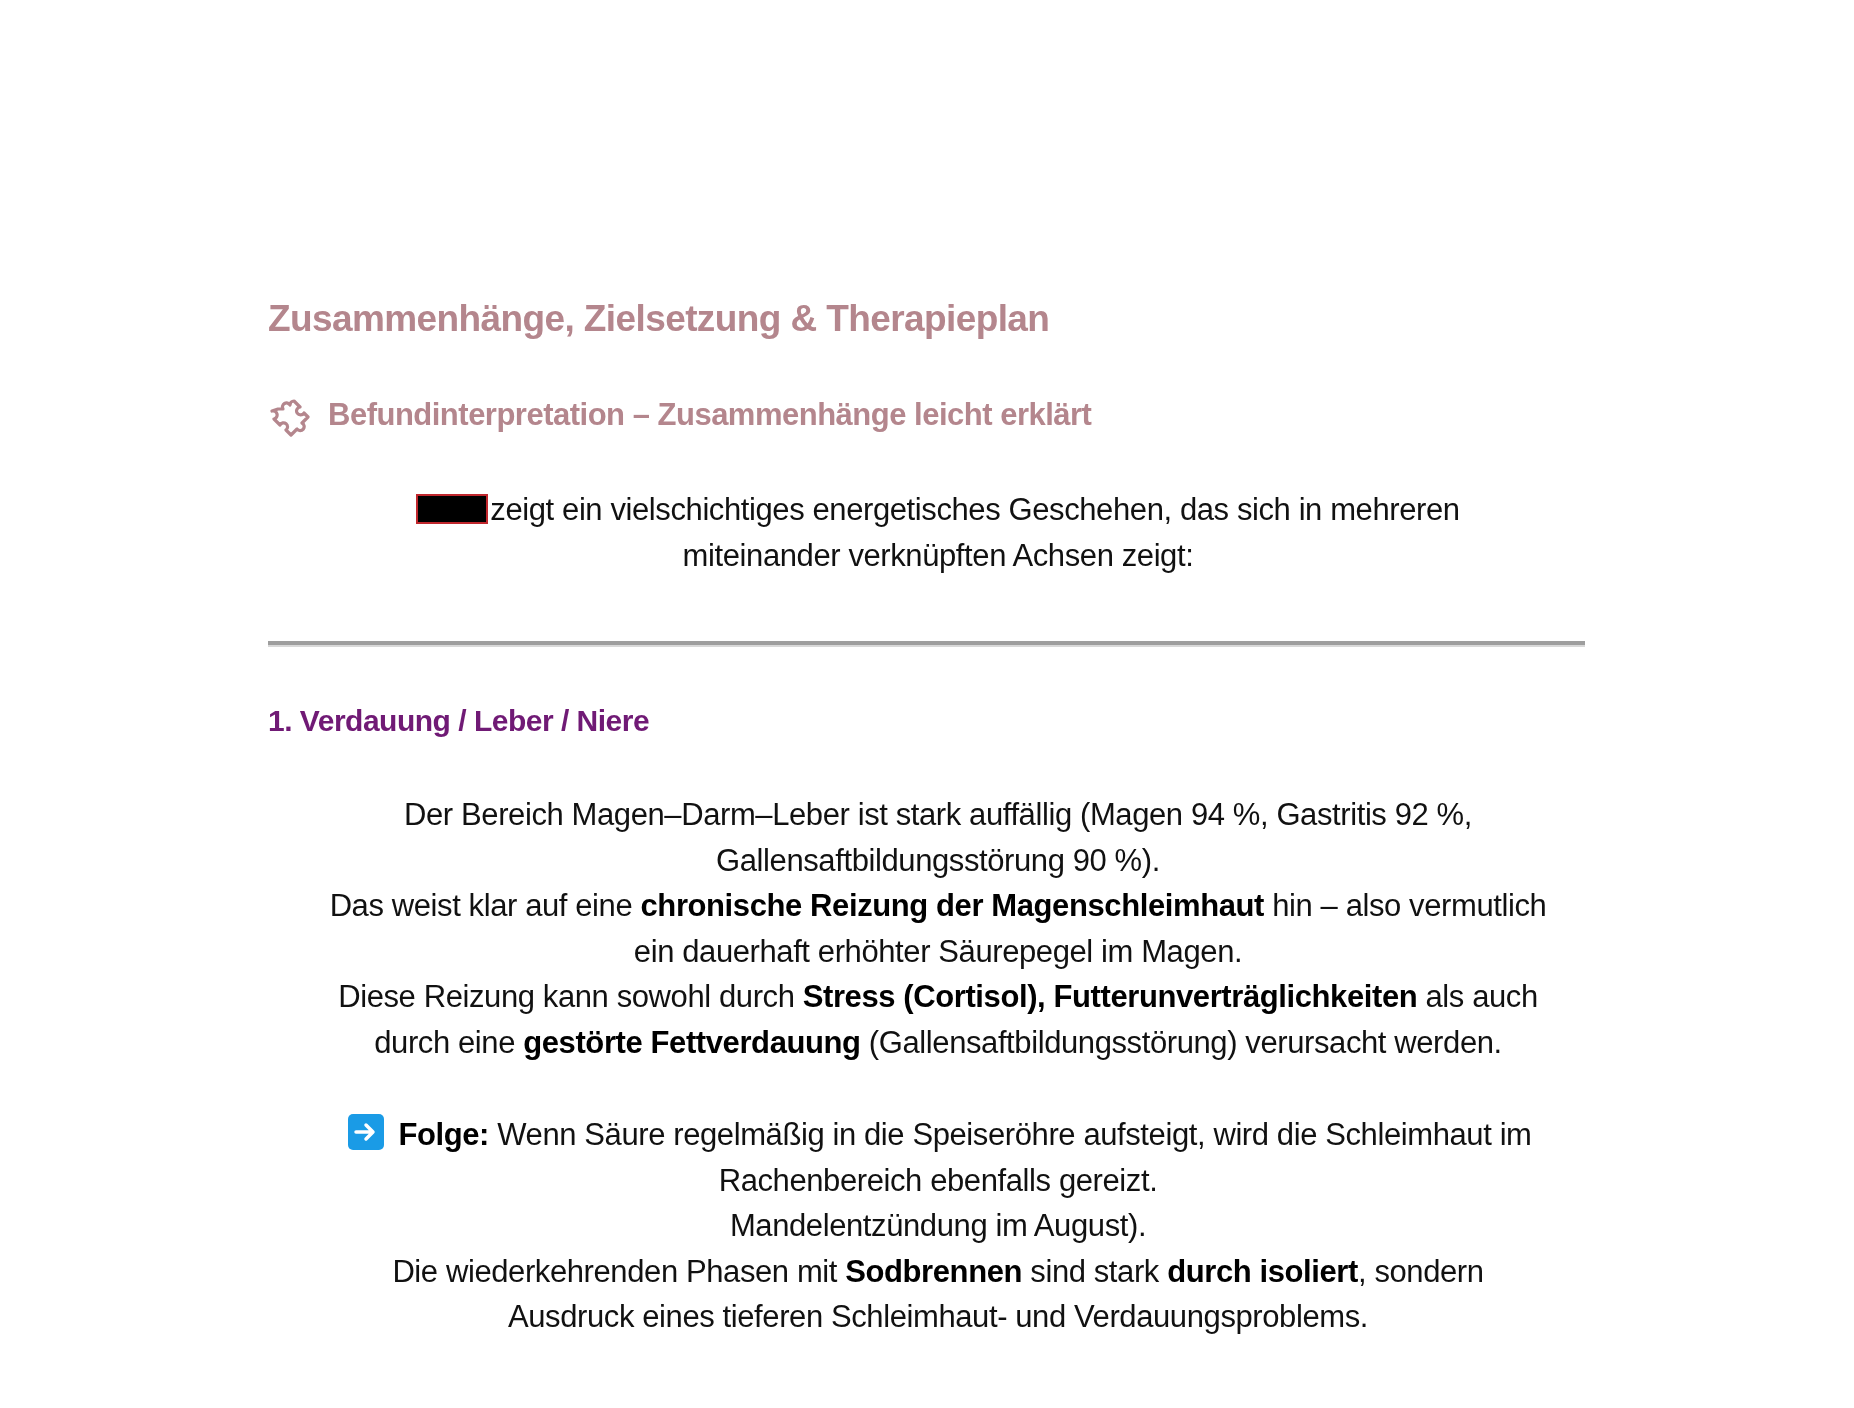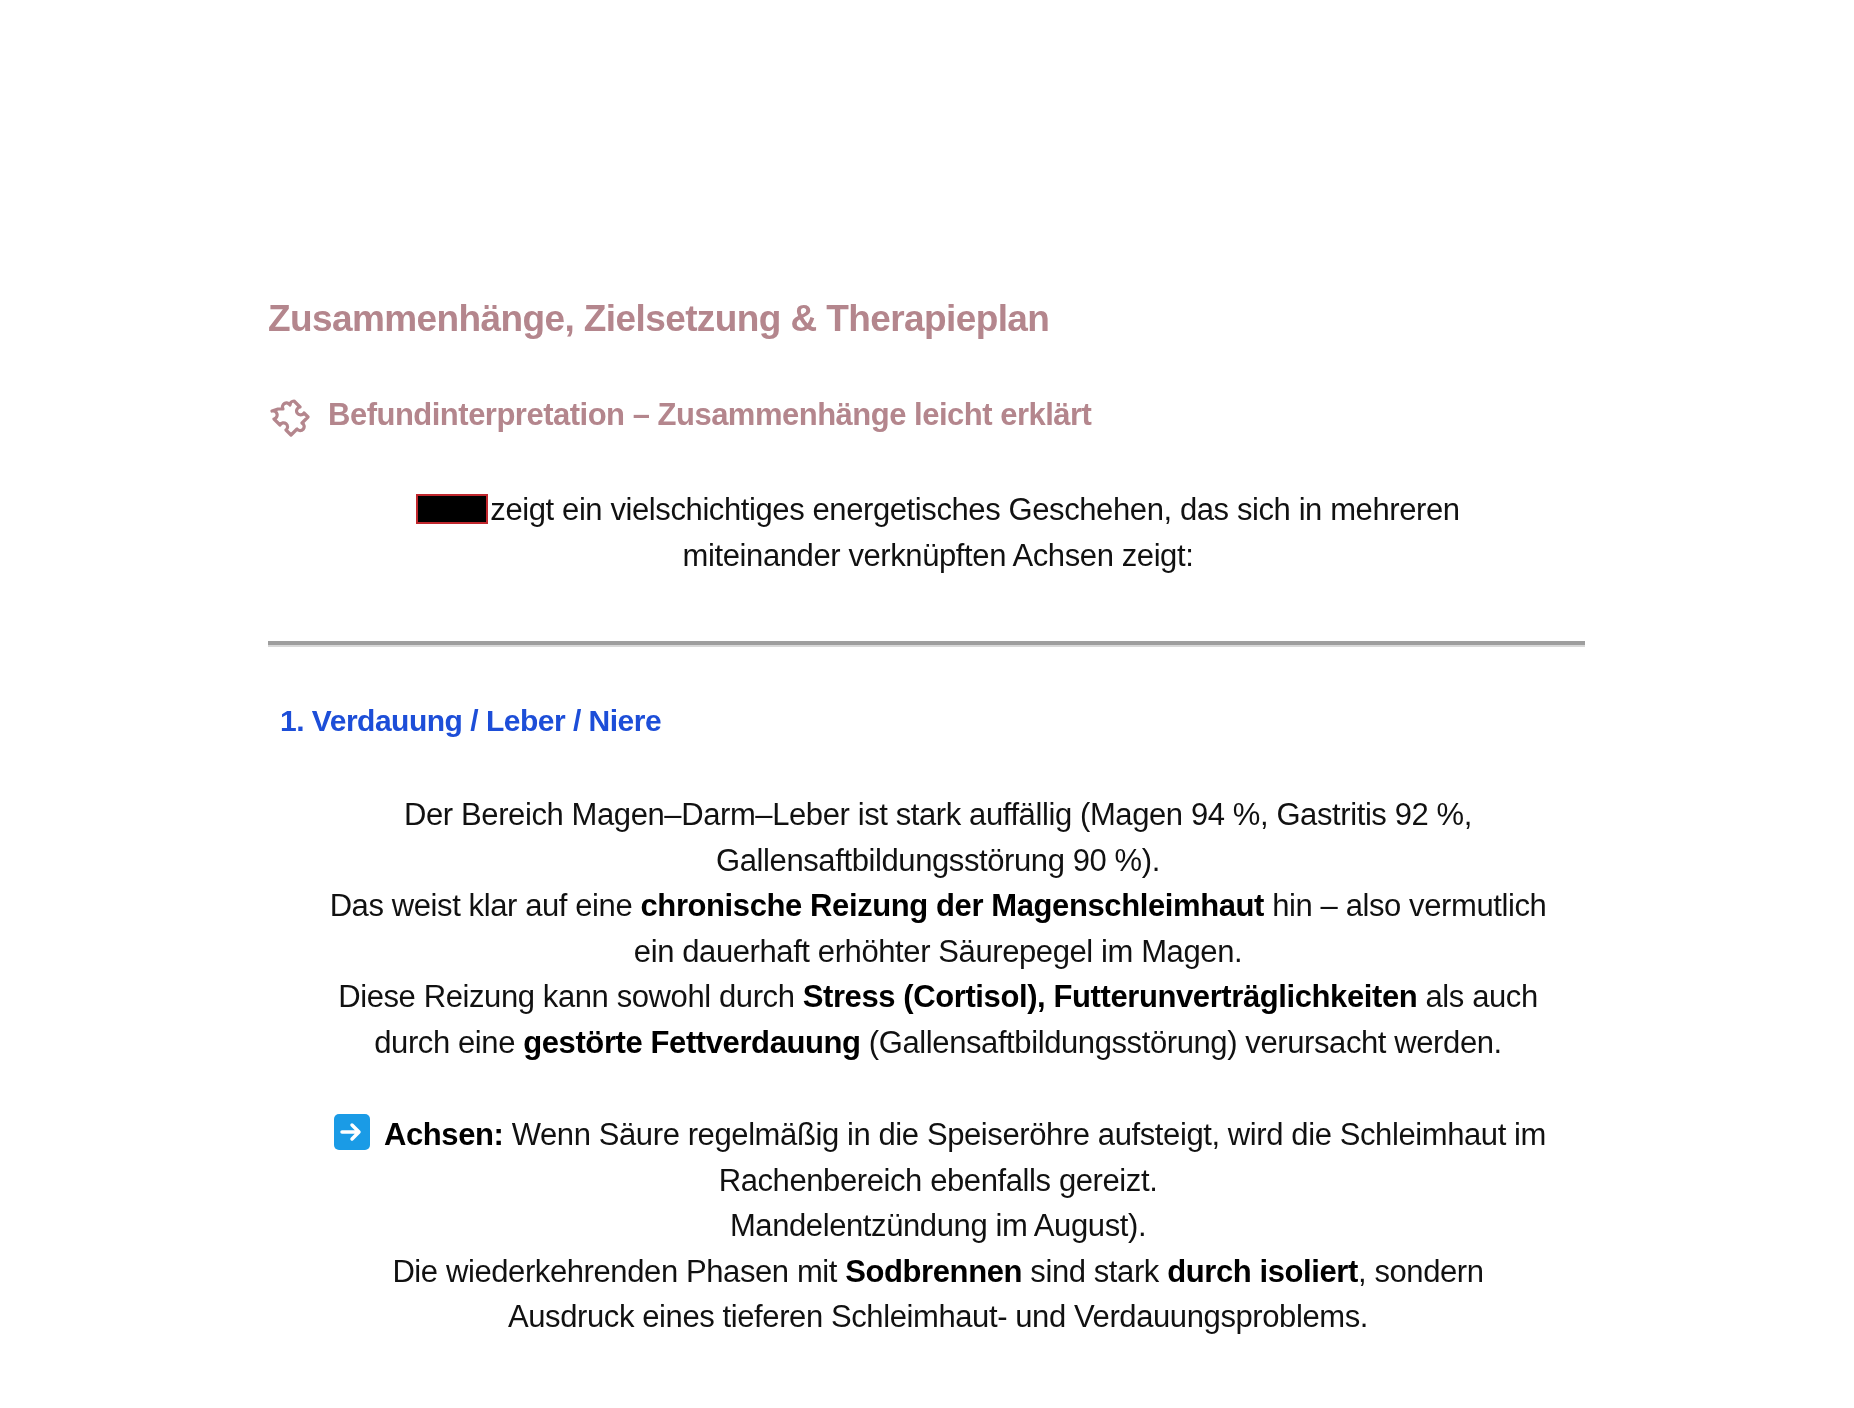--- a/index.html
+++ b/index.html
@@ -17,21 +17,21 @@
     }
     .h2 {
       position: absolute; left: 268px; top: 393px;
       font-size: 31px; font-weight: bold; letter-spacing: -0.5px;
       color: #b4868d; white-space: nowrap; display: flex; align-items: center;
     }
     .h2 .puzzle { width: 44px; height: 44px; margin-right: 16px; display: inline-block; }
     .h3 {
       position: absolute; left: 268px; top: 704px;
       font-size: 30px; font-weight: bold; letter-spacing: -0.5px;
-      color: #1d4ed8; white-space: nowrap; margin-left: 12px;
+      color: #701a75; white-space: nowrap;
     }
 
     .para {
       position: absolute; left: 268px; width: 1340px;
       font-size: 31px; line-height: 45.5px; letter-spacing: -0.4px;
       color: #111;
       text-align: center;
     }
     .para b { font-weight: bold; color: #000; }
     .line { display: block; white-space: nowrap; }
@@ -89,20 +89,20 @@
     <span class="line">Gallensaftbildungsstörung 90 %).</span>
     <span class="line"><span>Das weist klar auf eine </span><b>chronische Reizung der Magenschleimhaut</b><span> hin – also vermutlich</span></span>
     <span class="line">ein dauerhaft erhöhter Säurepegel im Magen.</span>
     <span class="line"><span>Diese Reizung kann sowohl durch </span><b>Stress (Cortisol), Futterunverträglichkeiten</b><span> als auch</span></span>
     <span class="line"><span>durch eine </span><b>gestörte Fettverdauung</b><span> (Gallensaftbildungsstörung) verursacht werden.</span></span>
   </div>
 
   <div class="para body2">
     <span class="line"><span class="arrow-icon"><svg width="24" height="20" viewBox="0 0 24 20">
             <path d="M2 10 H18 M12 3 L19 10 L12 17" stroke="#ffffff" stroke-width="3.5" fill="none" stroke-linecap="round" stroke-linejoin="round"></path>
-          </svg></span><b>Achsen:</b><span> Wenn Säure regelmäßig in die Speiseröhre aufsteigt, wird die Schleimhaut im</span></span>
+          </svg></span><b>Folge:</b><span> Wenn Säure regelmäßig in die Speiseröhre aufsteigt, wird die Schleimhaut im</span></span>
     <span class="line">Rachenbereich ebenfalls gereizt.</span>
     <span class="line">Mandelentzündung im August).</span>
     <span class="line"><span>Die wiederkehrenden Phasen mit </span><b>Sodbrennen</b><span> sind stark </span><b>durch isoliert</b><span>, sondern</span></span>
     <span class="line">Ausdruck eines tieferen Schleimhaut- und Verdauungsproblems.</span>
   </div>
 
 </div>
 
 </body></html>

